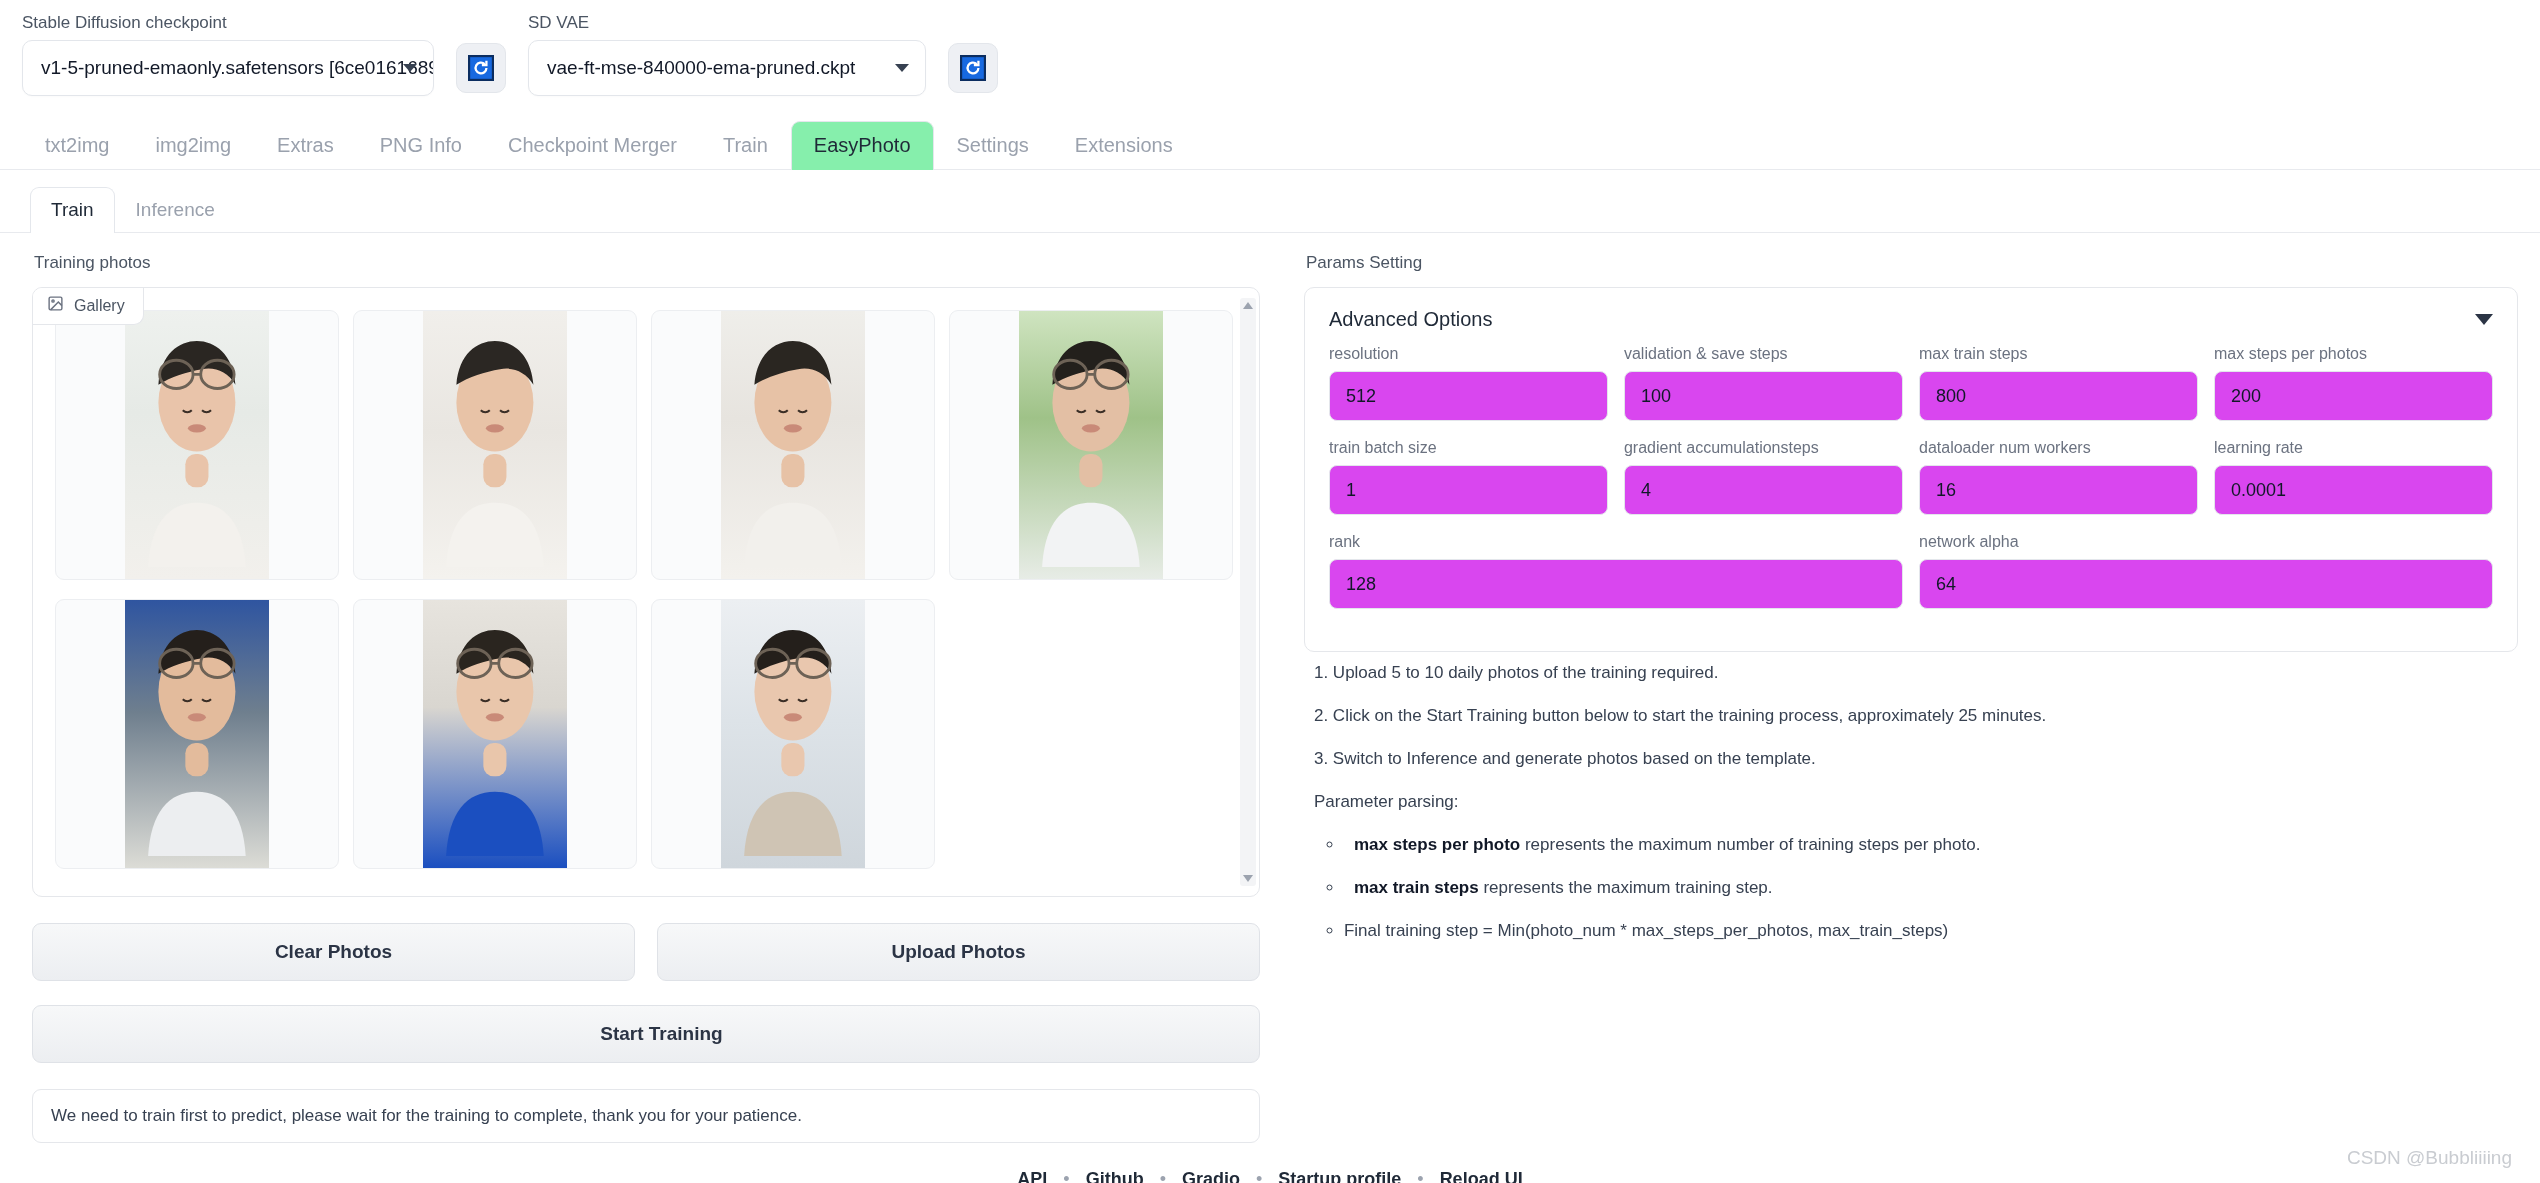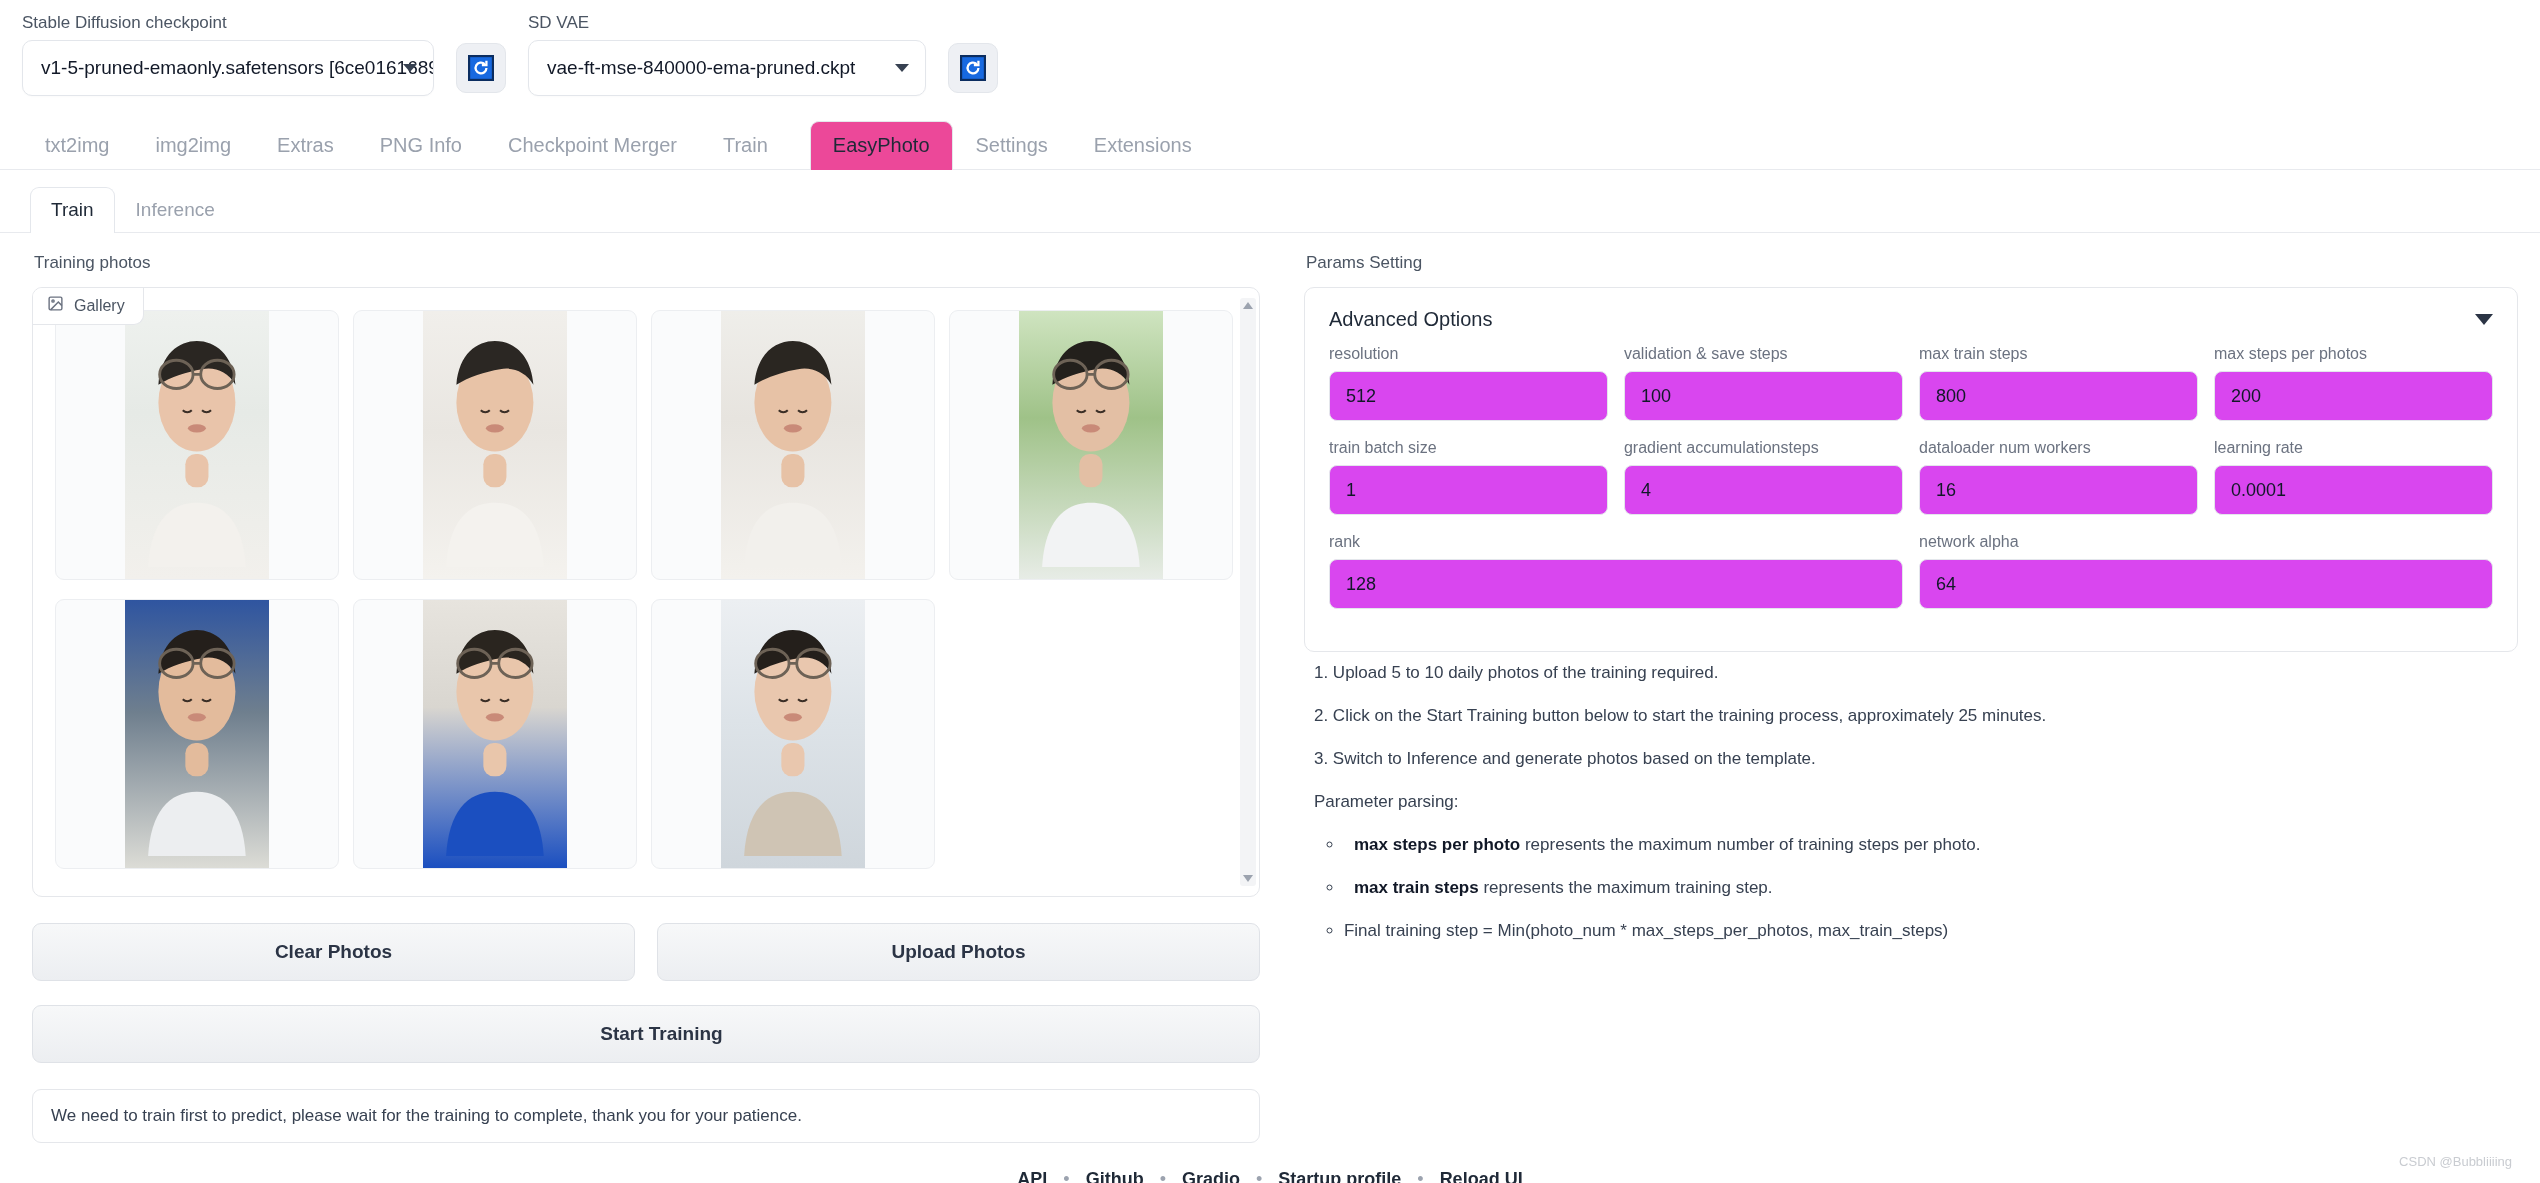--- a/index.html
+++ b/index.html
@@ -66,23 +66,22 @@
     padding: 12px 22px 13px 22px;
     cursor: pointer;
     border: 1px solid transparent;
     border-bottom: none;
     border-radius: 9px 9px 0 0;
     position: relative; top: 1px;
     white-space: nowrap;
   }
   .maintab.active {
     color: #1f2937;
-    background: #ec4899;
+    background: #86efac;
     border-color: #e4e7ec;
-    margin-left: 19px;
   }
 
   
   .subtabs {
     display: flex; align-items: flex-end;
     padding: 16px 22px 0 30px;
     border-bottom: 1px solid #e8eaee;
   }
   .subtab {
     font-size: 19px; color: #9aa1ad;
@@ -220,21 +219,21 @@
   
   .footer { margin-top: 26px; text-align: center; padding-bottom: 10px; }
   .footer-links {
     display: flex; justify-content: center; align-items: center; gap: 0;
     font-size: 18px; font-weight: 700; color: #1f2937;
   }
   .footer-links a { color: #1f2937; text-decoration: none; cursor: pointer; }
   .sep { color: #9ca3af; padding: 0 16px; font-weight: 400; }
   .watermark {
     position: absolute; right: 28px; bottom: 14px;
-    font-size: 13px; color: #c9ccd1;
+    font-size: 19px; color: #c9ccd1;
   }
 </style>
 </head>
 <body>
 
 <div class="app">
 
   <div class="topbar">
     <div class="field-group">
       <div class="field-label">Stable Diffusion checkpoint</div>

